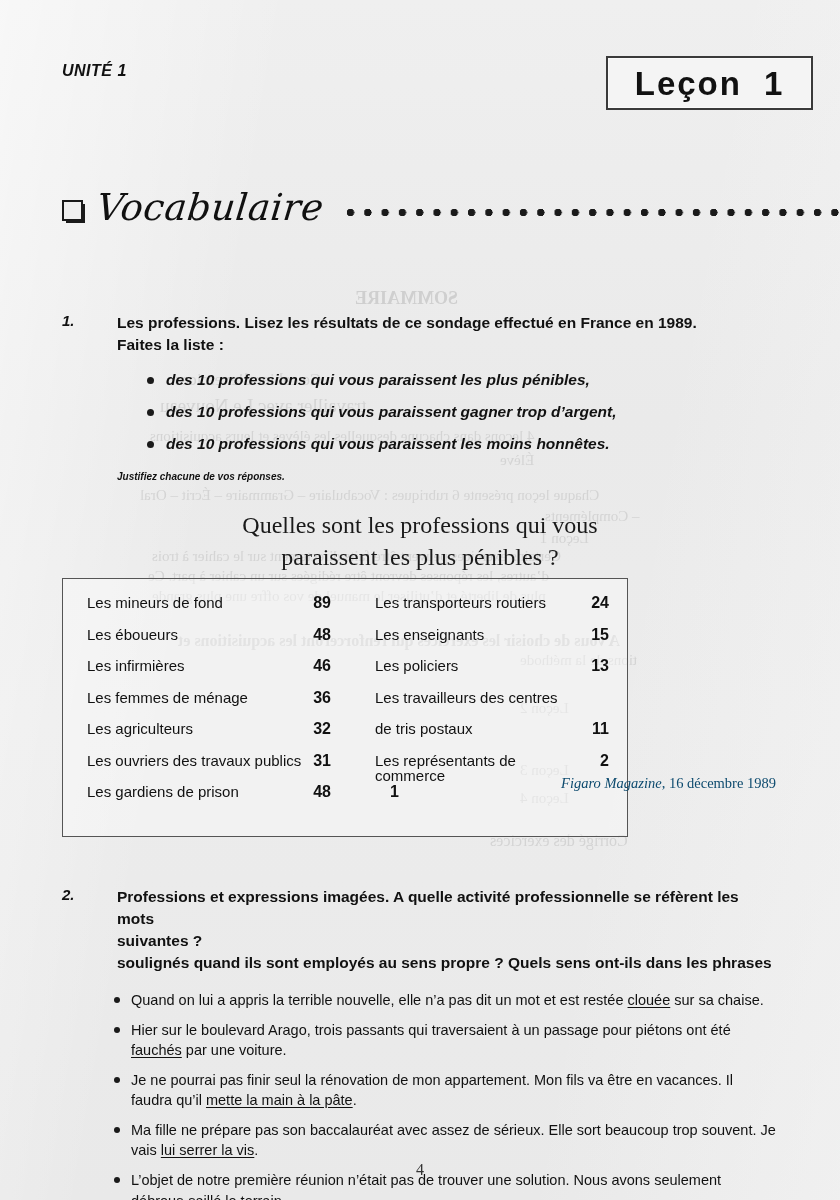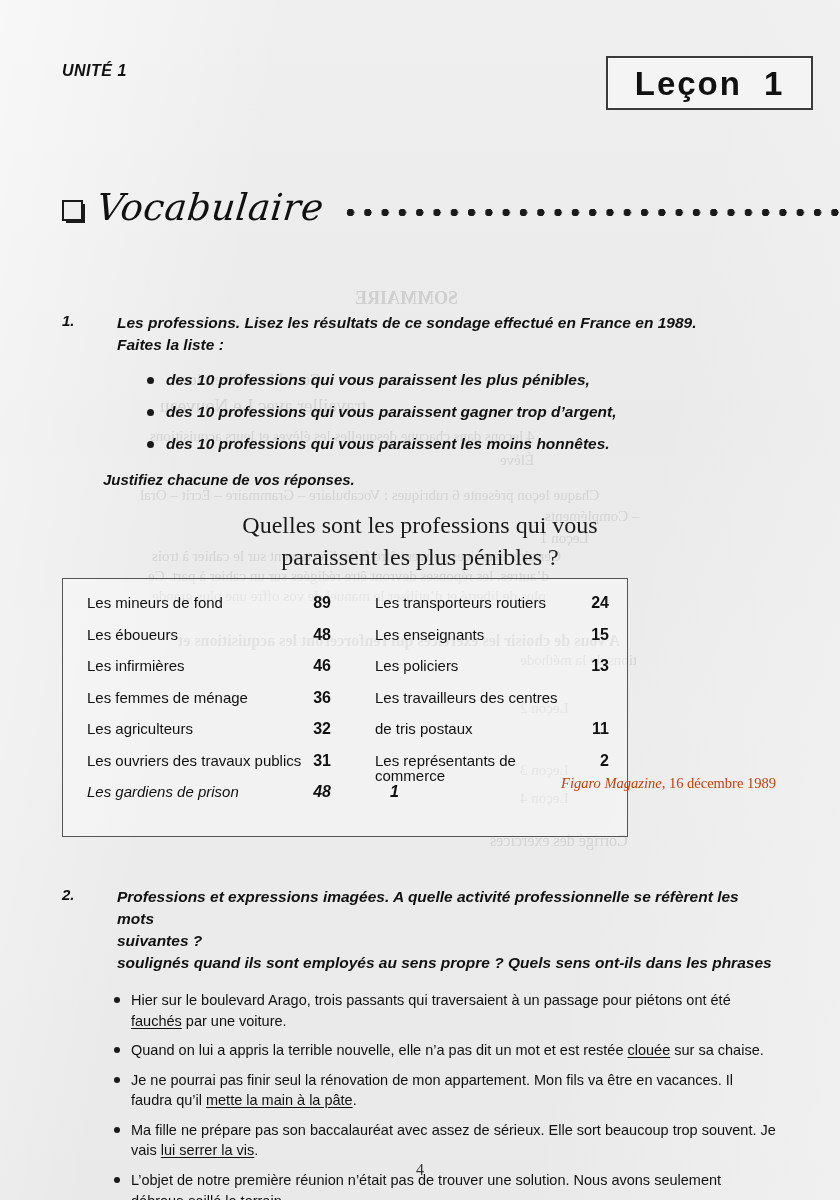--- a/index.html
+++ b/index.html
@@ -115,21 +115,20 @@
     left: 0; top: 0;
     width: 26px;
     font-size: 15px;
     font-weight: bold;
     font-style: italic;
   }
   .ex-head {
     margin-left: 55px;
     font-size: 15.5px;
     font-weight: bold;
-    font-style: italic;
     line-height: 1.42;
   }
 
   .blist { margin: 14px 0 0 85px; list-style: none; font-style: italic; }
   .blist li {
     position: relative;
     padding-left: 19px;
     margin-bottom: 11px;
     font-size: 15.5px;
     font-weight: bold;
@@ -138,23 +137,23 @@
   .blist li::before {
     content: "";
     position: absolute;
     left: 0; top: 7px;
     width: 7px; height: 7px;
     border-radius: 50%;
     background: #1a1a1a;
   }
 
   .justif {
-    margin-left: 41px;
+    margin-left: 55px;
     margin-top: 16px;
-    font-size: 15px;
+    font-size: 10px;
     font-weight: bold;
     font-style: italic;
   }
 
   
   .survey-title {
     position: absolute;
     left: 0; right: 0; top: 510px;
     text-align: center;
     font-family: "Liberation Serif", serif;
@@ -178,30 +177,30 @@
   }
   .survey-col.right { padding-left: 30px; padding-right: 10px; }
   .srow {
     display: flex;
     align-items: baseline;
     font-size: 15px;
     line-height: 1;
     margin-bottom: 11.5px;
     height: 20px;
   }
-  .srow:last-child { margin-bottom: 16px; font-style: italic; }
+  .srow:last-child { margin-bottom: 16px; }
   .srow .lbl { flex: 1 1 auto; }
   .srow .val { flex: 0 0 auto; font-weight: bold; font-size: 16px; text-align: right; min-width: 24px; }
 
   .source {
     position: absolute;
     right: 64px; top: 775px;
     font-family: "Liberation Serif", serif;
     font-size: 14.5px;
-    color: #c2410c;
+    color: #0c4a6e;
   }
   .source .mag { font-style: italic; }
 
   
   .blist2 { margin: 16px 0 0 52px; list-style: none; }
   .blist2 li {
     position: relative;
     padding-left: 17px;
     margin-bottom: 9px;
     font-size: 14.5px;
@@ -353,22 +352,22 @@
   </div>
 
   <div class="ex" style="left:62px; top:886px; width:714px;">
     <div class="ex-num">2.</div>
     <div class="ex-head">
       <div>Professions et expressions imagées. A quelle activité professionnelle se réfèrent les mots</div>
       <div>suivantes ?</div>
       <div>soulignés quand ils sont employés au sens propre ? Quels sens ont-ils dans les phrases</div>
     </div>
     <ul class="blist2">
+      <li><span>Quand on lui a appris la terrible nouvelle, elle n’a pas dit un mot et est restée </span><span class="u">clouée</span><span> sur sa chaise.</span></li>
       <li><span>Hier sur le boulevard Arago, trois passants qui traversaient à un passage pour piétons ont été </span><span class="u">fauchés</span><span> par une voiture.</span></li>
-      <li><span>Quand on lui a appris la terrible nouvelle, elle n’a pas dit un mot et est restée </span><span class="u">clouée</span><span> sur sa chaise.</span></li>
       <li><span>Je ne pourrai pas finir seul la rénovation de mon appartement. Mon fils va être en vacances. Il faudra qu’il </span><span class="u">mette la main à la pâte</span><span>.</span></li>
       <li><span>Ma fille ne prépare pas son baccalauréat avec assez de sérieux. Elle sort beaucoup trop souvent. Je vais </span><span class="u">lui serrer la vis</span><span>.</span></li>
       <li><span>L’objet de notre première réunion n’était pas de trouver une solution. Nous avons seulement </span><span class="u">débrous-saillé le terrain</span><span>.</span></li>
     </ul>
   </div>
 
   <div class="page-num">4</div>
 
 </div>
 

